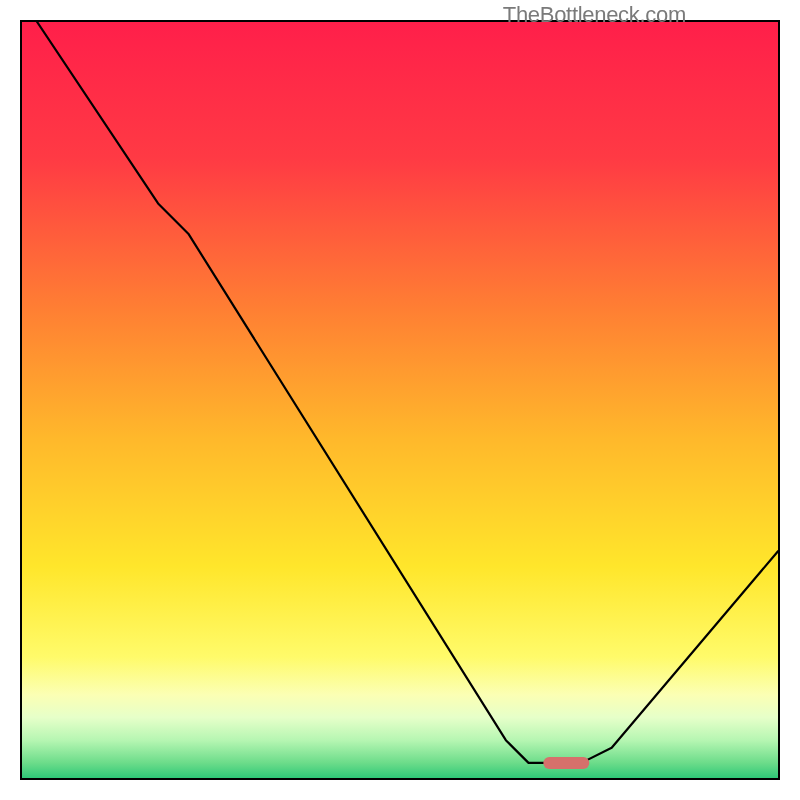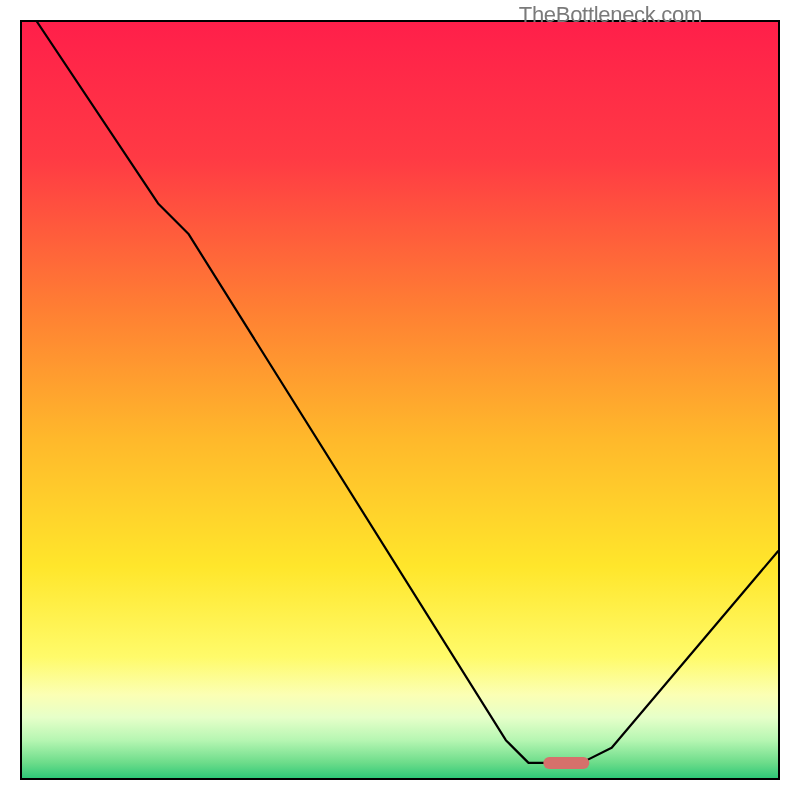--- a/index.html
+++ b/index.html
@@ -7,21 +7,20 @@
     padding: 0;
     width: 800px;
     height: 800px;
     background: #ffffff;
     overflow: hidden;
   }
   .chart-container {
     position: relative;
     width: 692px;
     height: 800px;
-    padding-left: 16px;
   }
   .watermark {
     position: absolute;
     top: 2px;
     right: 6px;
     font-family: Arial, Helvetica, sans-serif;
     font-size: 22px;
     font-weight: 500;
     color: #7a7a7a;
     letter-spacing: -0.3px;

